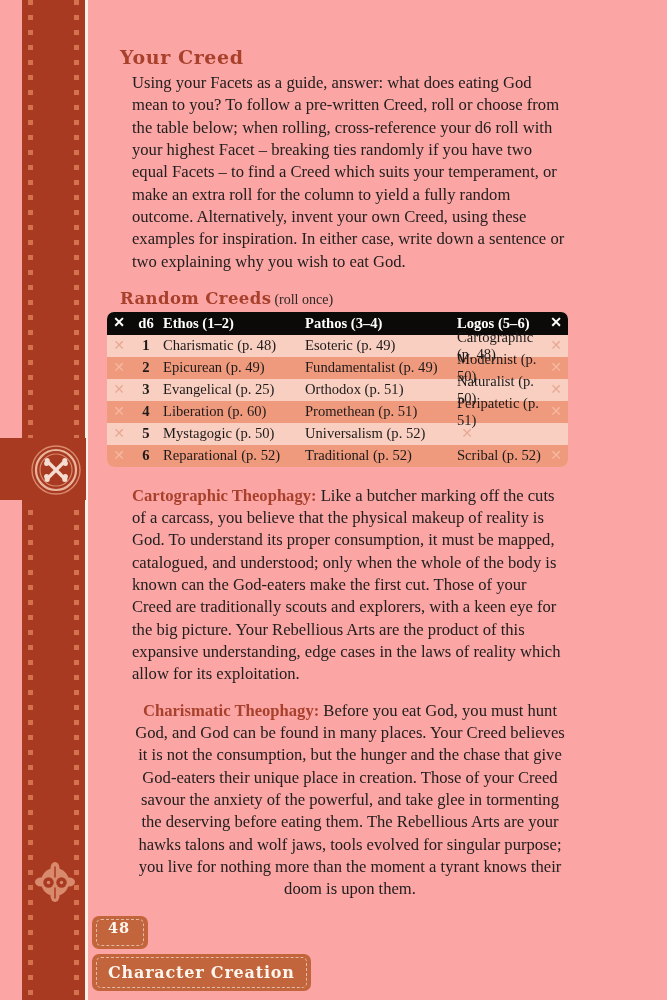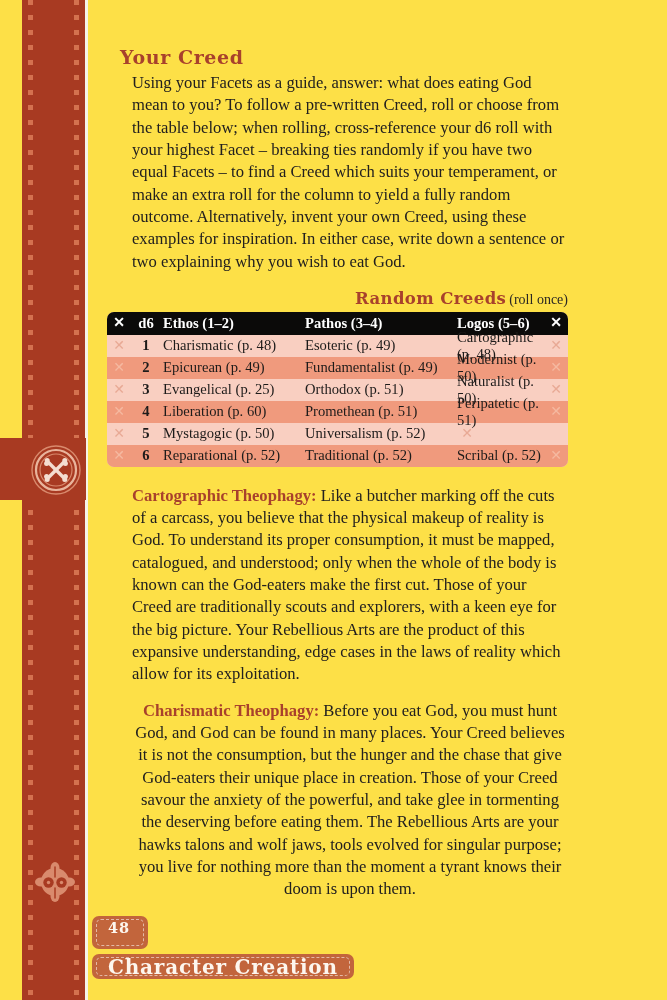--- a/index.html
+++ b/index.html
@@ -12,21 +12,21 @@
     background: #f2f1ef;
     font-family: "Liberation Serif", serif;
     overflow: hidden;
     position: relative;
   }
 
   
   .page {
     position: absolute;
     inset: 0;
-    background: #fde047;
+    background: #fca5a5;
   }
 
   
   .margin-band {
     position: absolute;
     left: 22px;
     top: 0;
     width: 63px;
     height: 1000px;
     background: #a83a22;
@@ -111,21 +111,21 @@
   .lead-in {
     font-weight: 700;
     color: #a8412c;
   }
 
   
   .table-block {
     margin-top: 16px;
   }
   .table-caption {
-    text-align: right;
+    text-align: left;
     margin-bottom: 4px;
     white-space: nowrap;
   }
   .table-caption .cap-main {
     font-family: "DejaVu Serif", serif;
     font-size: 16.5px;
     font-weight: 700;
     letter-spacing: 0.4px;
     color: #a8412c;
   }
@@ -218,23 +218,23 @@
     pointer-events: none;
   }
   .tab-page {
     height: 22px;
     padding: 0 18px 11px 16px;
     font-size: 14.5px;
     letter-spacing: 1px;
     margin-bottom: 5px;
   }
   .tab-chapter {
-    height: 25px;
+    height: 37px;
     padding: 0 16px;
-    font-size: 20px;
+    font-size: 16px;
     letter-spacing: 0.8px;
   }
   .footer-row { display: block; }
 </style>
 </head>
 <body>
 
 <div class="page">
 
   <div class="margin-band">

